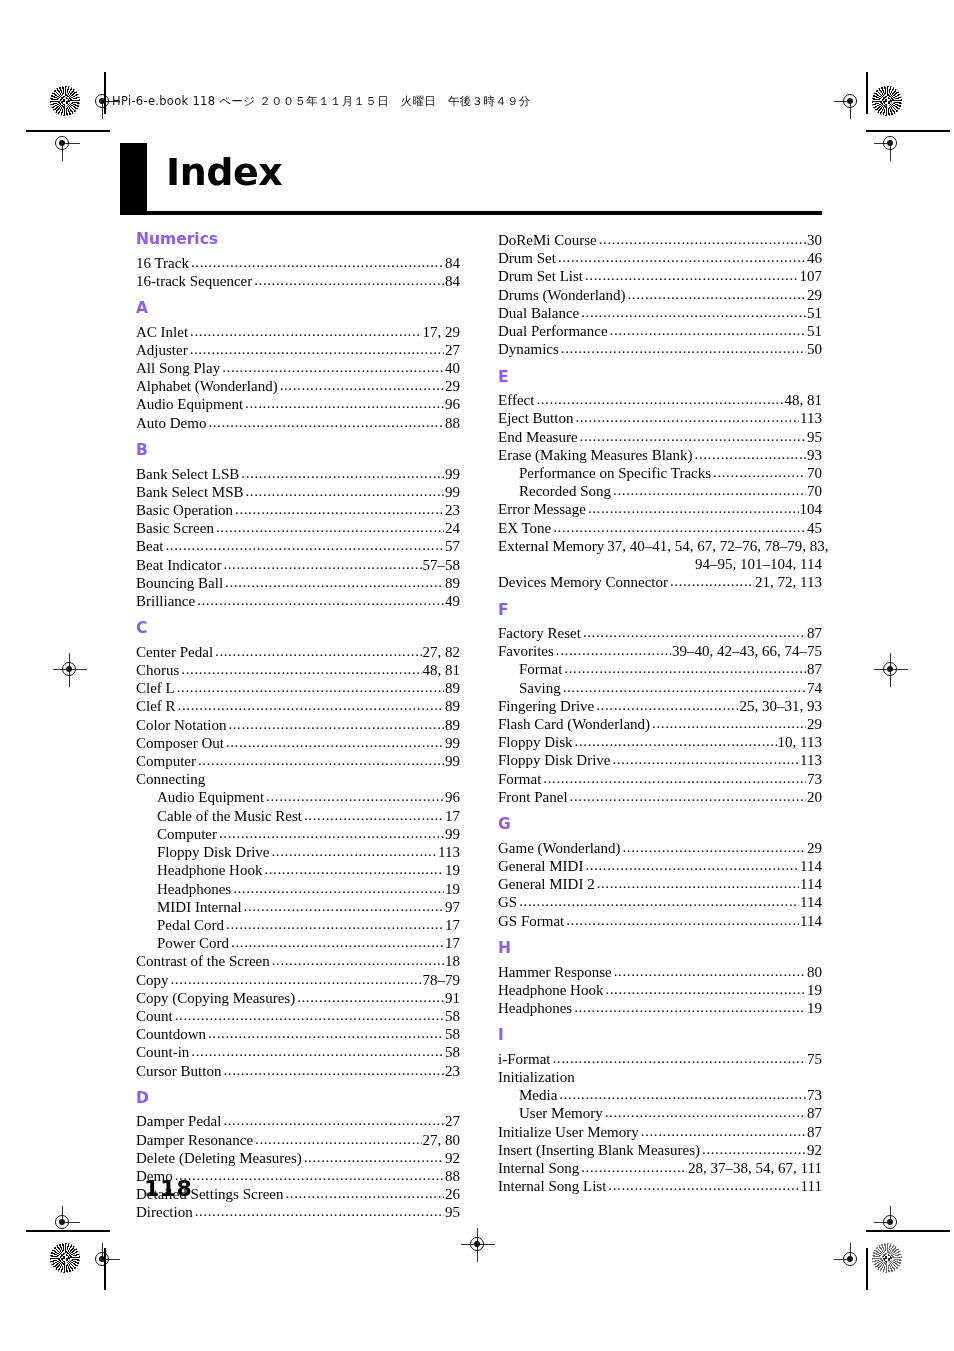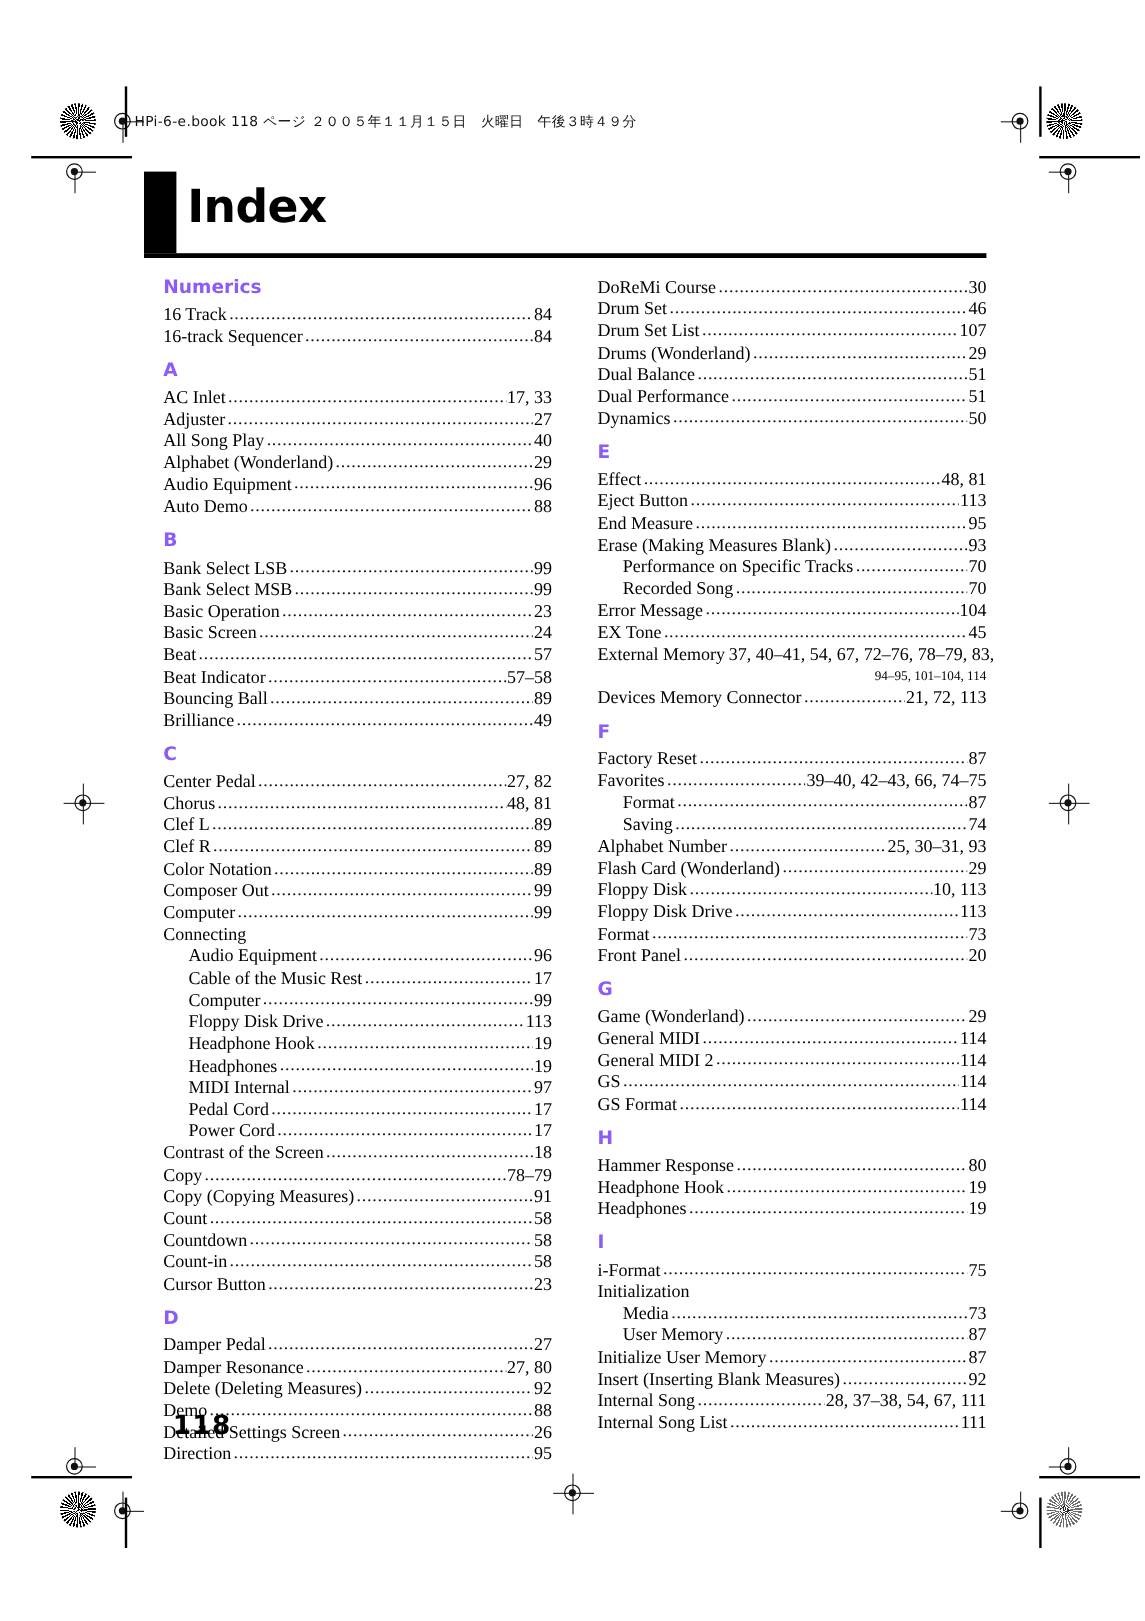--- a/index.html
+++ b/index.html
@@ -111,21 +111,21 @@
     background: #000;
   }
   .title-rule {
     position: absolute;
     left: 0; bottom: 0;
     width: 702px; height: 4px;
     background: #000;
   }
   .title-text {
     position: absolute;
-    left: 36px;
+    left: 46px;
     top: 4px;
     font-family: "DejaVu Sans", "Liberation Sans", sans-serif;
     font-weight: bold;
     font-size: 38px;
     letter-spacing: -0.5px;
     color: #000;
     line-height: 50px;
   }
 
   
@@ -177,21 +177,21 @@
     top: -1px;
   }
   .entry .pages {
     flex: 0 0 auto;
     text-align: right;
   }
   .entry.noleader { display: block; }
 
   
   .entry-cont {
-    font-size: 11px;
+    font-size: 15px;
     line-height: 17.4px;
     text-align: right;
     margin-bottom: 0.8px;
     white-space: nowrap;
   }
 
   
   .folio {
     position: absolute;
     left: 144px;
@@ -308,21 +308,21 @@
       </div>
       <div class="entry">
         <span class="term">16-track Sequencer</span>
         <span class="leader">....................................................................................................................................................................................</span>
         <span class="pages">84</span>
       </div>
       <div class="sec-head">A</div>
       <div class="entry">
         <span class="term">AC Inlet</span>
         <span class="leader">....................................................................................................................................................................................</span>
-        <span class="pages">17, 33</span>
+        <span class="pages">17, 29</span>
       </div>
       <div class="entry">
         <span class="term">Adjuster</span>
         <span class="leader">....................................................................................................................................................................................</span>
         <span class="pages">27</span>
       </div>
       <div class="entry">
         <span class="term">All Song Play</span>
         <span class="leader">....................................................................................................................................................................................</span>
         <span class="pages">40</span>
@@ -635,21 +635,21 @@
         <span class="term">Format</span>
         <span class="leader">....................................................................................................................................................................................</span>
         <span class="pages">87</span>
       </div>
       <div class="entry sub">
         <span class="term">Saving</span>
         <span class="leader">....................................................................................................................................................................................</span>
         <span class="pages">74</span>
       </div>
       <div class="entry">
-        <span class="term">Alphabet Number</span>
+        <span class="term">Fingering Drive</span>
         <span class="leader">....................................................................................................................................................................................</span>
         <span class="pages">25, 30–31, 93</span>
       </div>
       <div class="entry">
         <span class="term">Flash Card (Wonderland)</span>
         <span class="leader">....................................................................................................................................................................................</span>
         <span class="pages">29</span>
       </div>
       <div class="entry">
         <span class="term">Floppy Disk</span>

